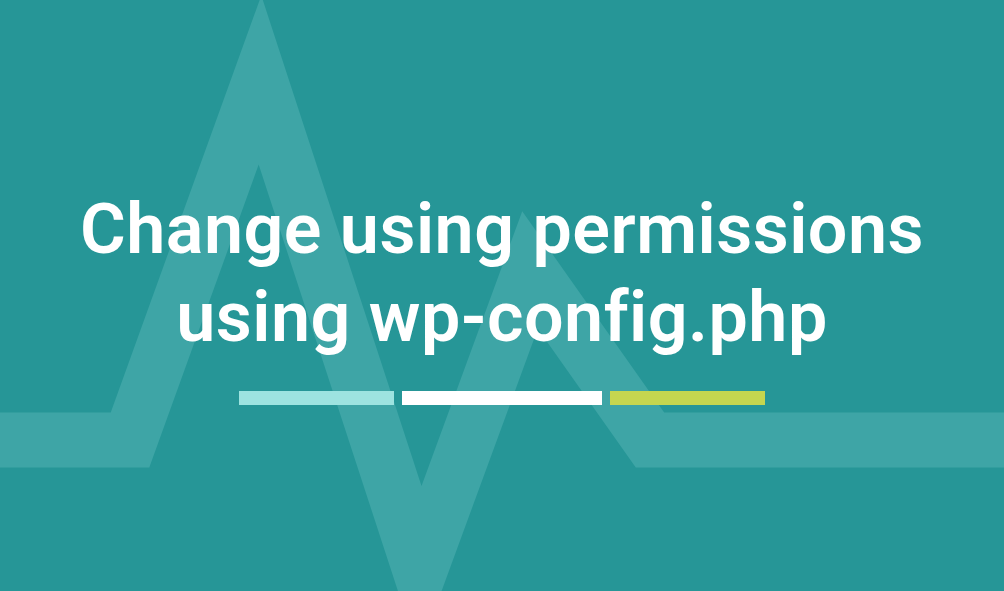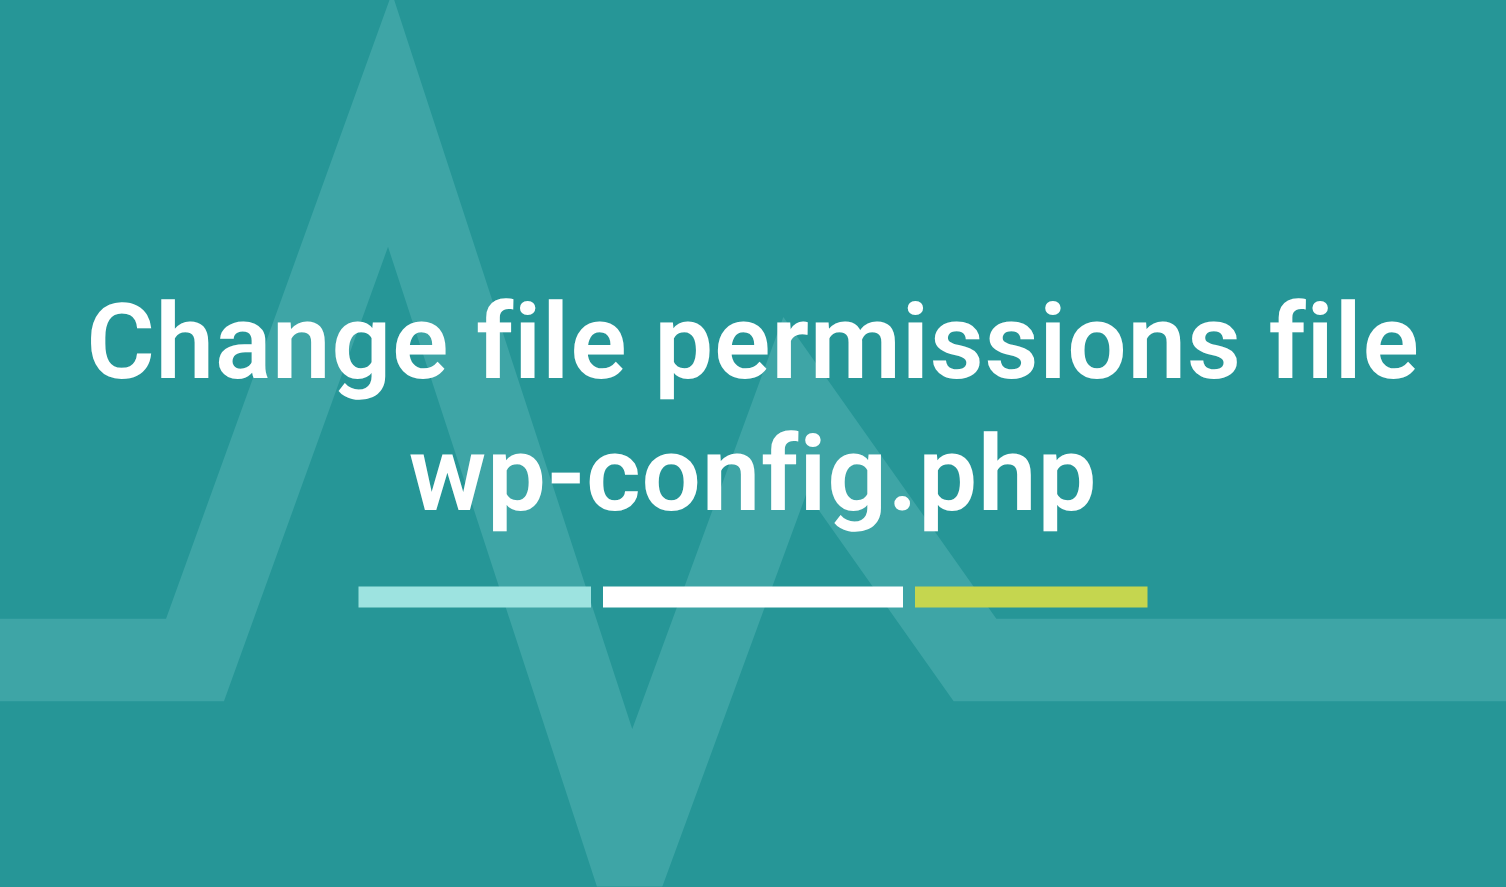--- a/index.html
+++ b/index.html
@@ -64,19 +64,19 @@
     }
   </style>
 </head>
 <body>
 
 <svg class="heartbeat-bg" viewBox="0 0 1004 591" preserveAspectRatio="xMidYMid slice">
   <path d="M -50 440 L 130 440 L 260 80 L 420 570 L 530 270 L 650 440 L 1054 440" stroke="#3ea5a6" stroke-width="55" fill="none" stroke-linejoin="miter" stroke-linecap="butt"></path>
 </svg>
 
 <div class="content">
-  <h1 class="title">Change file permissions file wp-config.php</h1>
+  <h1 class="title">Change using permissions using wp-config.php</h1>
   <div class="color-bars">
     <div class="bar bar-cyan"></div>
     <div class="bar bar-white"></div>
     <div class="bar bar-lime"></div>
   </div>
 </div>
 
 </body></html>

